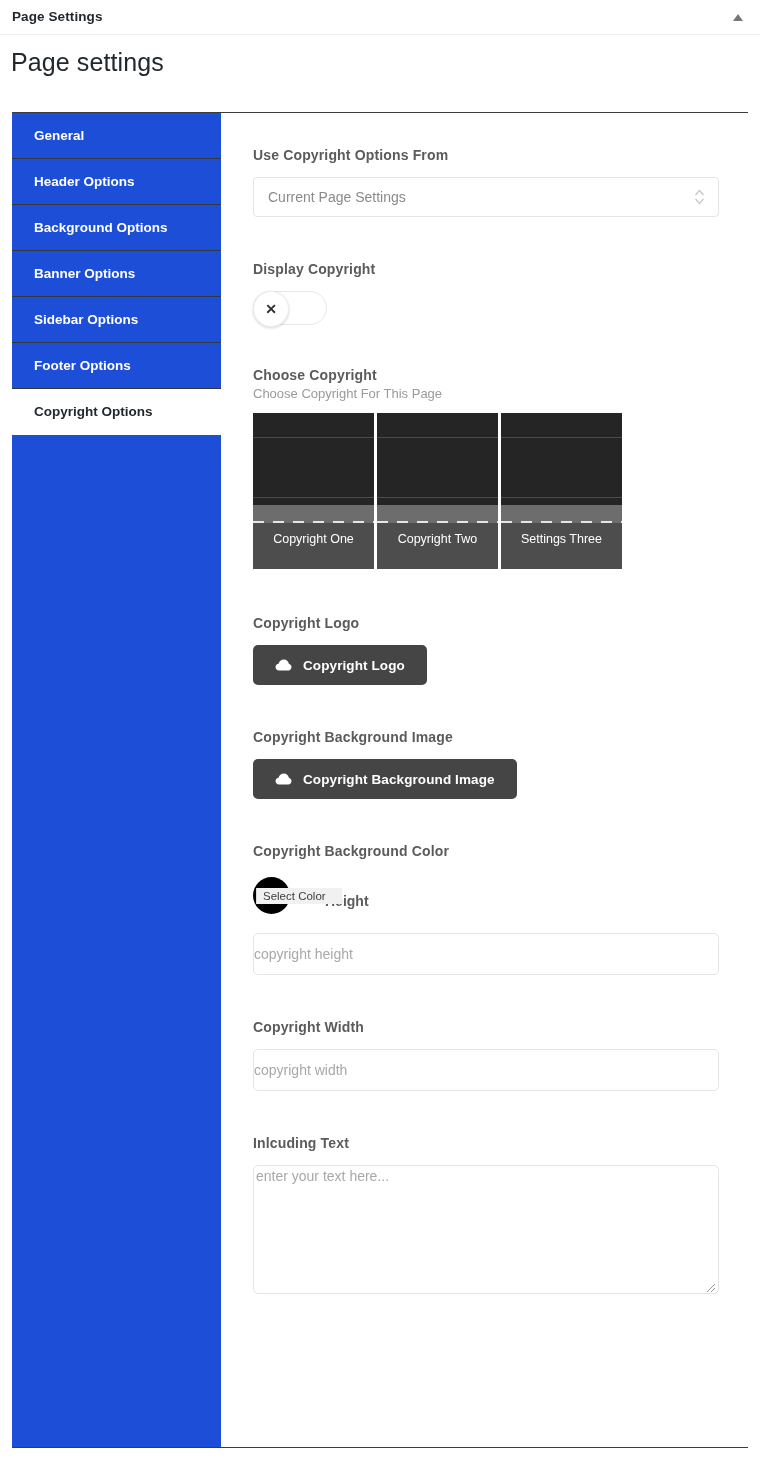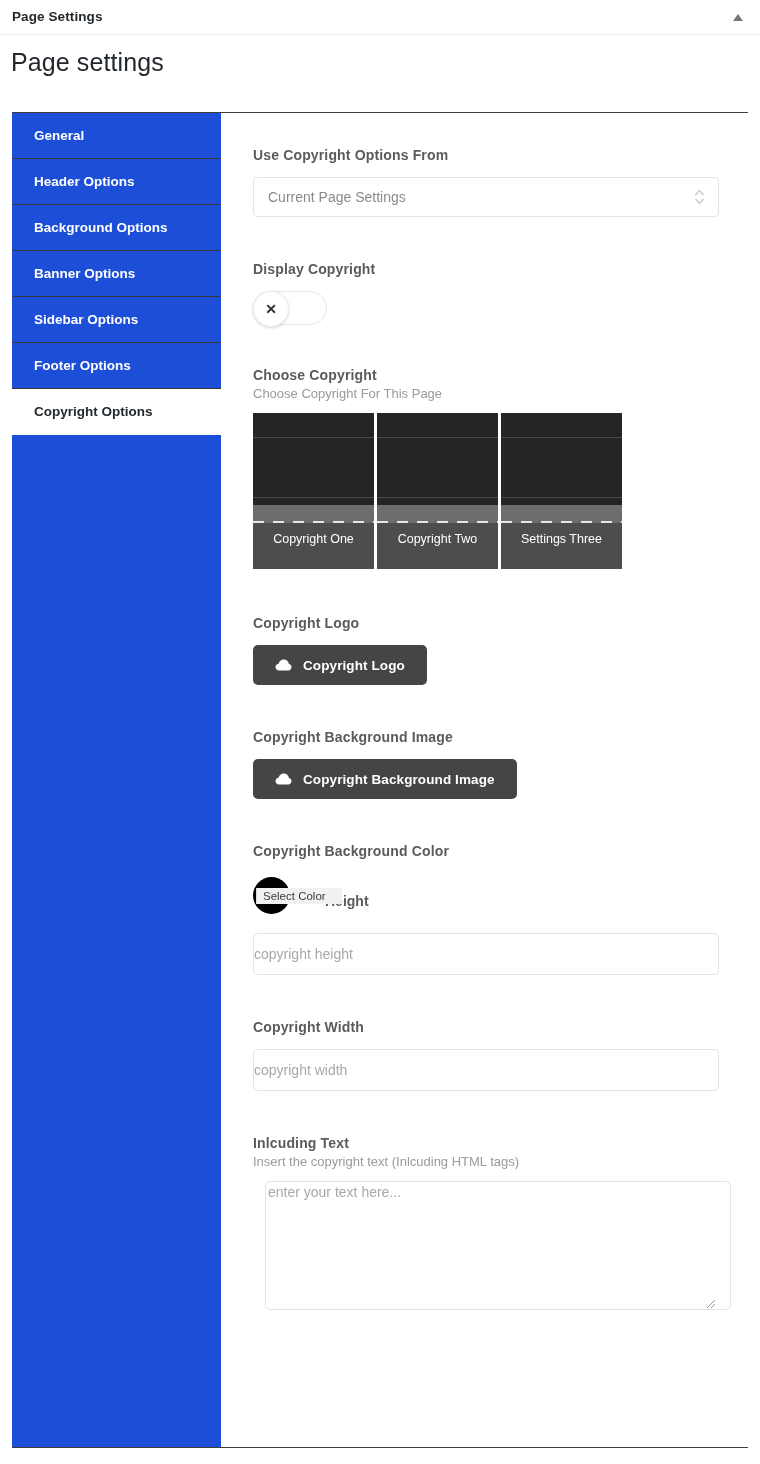--- a/index.html
+++ b/index.html
@@ -291,21 +291,20 @@
     width: 466px; height: 129px;
     border: 1px solid #e4e4e4;
     border-radius: 5px;
     background: #fff;
     font-size: 14px;
     color: #333;
     font-family: "Liberation Sans", sans-serif;
     resize: none;
     outline: none;
     display: block;
-    margin-left: 12px;
   }
   .text-area::placeholder { color: #a8a8a8; }
   .textarea-wrap { position: relative; width: 466px; }
   .resize-grip {
     position: absolute;
     right: 3px; bottom: 3px;
     width: 12px; height: 12px;
     pointer-events: none;
   }
 </style>
@@ -431,21 +430,20 @@
 
     
     <input class="text-input" type="text" placeholder="copyright height" style="">
 
     
     <div class="field-label">Copyright Width</div>
     <input class="text-input" type="text" placeholder="copyright width" style="">
 
     
     <div class="field-label">Inlcuding Text</div>
-    <div class="field-sublabel">Insert the copyright text (Inlcuding HTML tags)</div>
     <div class="textarea-wrap">
       <textarea class="text-area" placeholder="enter your text here..." style=""></textarea>
       <span class="resize-grip">
         <svg width="12" height="12" viewBox="0 0 12 12" aria-hidden="true">
           <line x1="11" y1="3" x2="3" y2="11" stroke="#9a9a9a" stroke-width="1"></line>
           <line x1="11" y1="7" x2="7" y2="11" stroke="#9a9a9a" stroke-width="1"></line>
         </svg>
       </span>
     </div>
 

